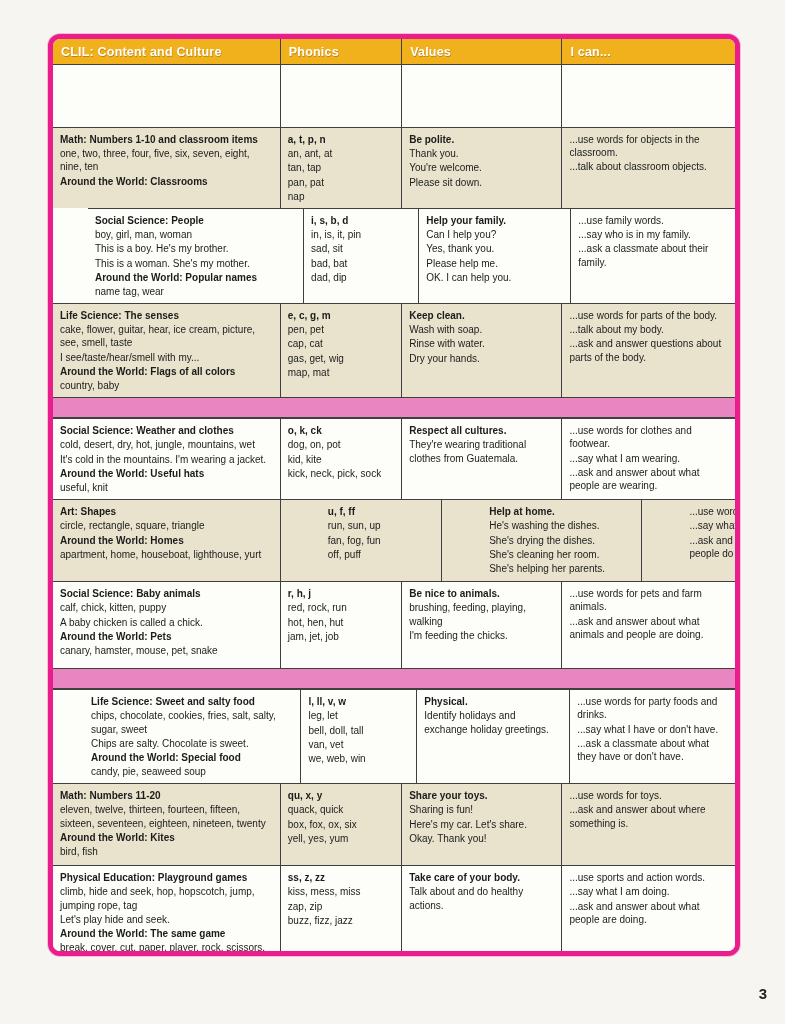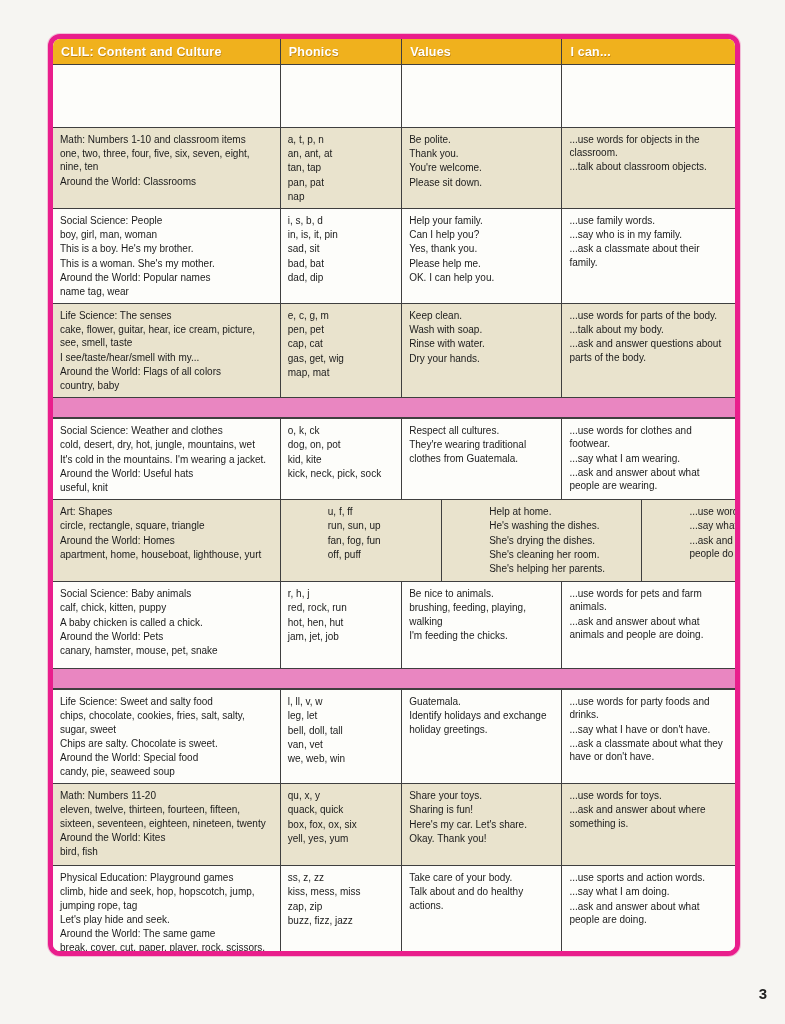--- a/index.html
+++ b/index.html
@@ -68,21 +68,21 @@
   .row.shaded{background:var(--row-beige);}
   .cell{
     padding:5px 8px 4px 7px;
     border-right:1px solid var(--rule);
     font-size:10px;
     line-height:1.32;
     overflow:hidden;
   }
   .cell:last-child{border-right:none;}
   .line{margin:0 0 1px;}
-  .line.bold{font-weight:normal;}
+  .line.bold{font-weight:bold;}
   .band{
     background:var(--band-pink);
     border-top:1px solid var(--rule);
     border-bottom:1px solid var(--rule);
   }
   .page-number{
     position:absolute;
     right:18px;bottom:22px;
     font-size:15px;
     font-weight:bold;
@@ -123,21 +123,21 @@
           <div class="line bold">Be polite.</div>
           <div class="line">Thank you.</div>
           <div class="line">You're welcome.</div>
           <div class="line">Please sit down.</div>
         </div>
         <div class="cell">
           <div class="line">...use words for objects in the classroom.</div>
           <div class="line">...talk about classroom objects.</div>
         </div>
       </div>
-      <div class="row" style="min-height: 85px;">
+      <div class="row" style="min-height: 85px; margin-left: 35px;">
         <div class="cell">
           <div class="line bold">Social Science: People</div>
           <div class="line">boy, girl, man, woman</div>
           <div class="line">This is a boy. He's my brother.</div>
           <div class="line">This is a woman. She's my mother.</div>
           <div class="line bold">Around the World: Popular names</div>
           <div class="line">name tag, wear</div>
         </div>
         <div class="cell">
           <div class="line bold">i, s, b, d</div>
@@ -255,37 +255,37 @@
           <div class="line bold">Be nice to animals.</div>
           <div class="line">brushing, feeding, playing, walking</div>
           <div class="line">I'm feeding the chicks.</div>
         </div>
         <div class="cell">
           <div class="line">...use words for pets and farm animals.</div>
           <div class="line">...ask and answer about what animals and people are doing.</div>
         </div>
       </div>
       <div class="band" style="height: 21px;"></div>
-      <div class="row" style="min-height: 82px;">
+      <div class="row" style="min-height: 82px; padding-left: 31px;">
         <div class="cell">
           <div class="line bold">Life Science: Sweet and salty food</div>
           <div class="line">chips, chocolate, cookies, fries, salt, salty, sugar, sweet</div>
           <div class="line">Chips are salty. Chocolate is sweet.</div>
           <div class="line bold">Around the World: Special food</div>
           <div class="line">candy, pie, seaweed soup</div>
         </div>
         <div class="cell">
           <div class="line bold">l, ll, v, w</div>
           <div class="line">leg, let</div>
           <div class="line">bell, doll, tall</div>
           <div class="line">van, vet</div>
           <div class="line">we, web, win</div>
         </div>
         <div class="cell">
-          <div class="line bold">Guatemala.</div>
+          <div class="line bold">Physical.</div>
           <div class="line">Identify holidays and exchange holiday greetings.</div>
         </div>
         <div class="cell">
           <div class="line">...use words for party foods and drinks.</div>
           <div class="line">...say what I have or don't have.</div>
           <div class="line">...ask a classmate about what they have or don't have.</div>
         </div>
       </div>
       <div class="row shaded" style="min-height: 82px;">
         <div class="cell">

